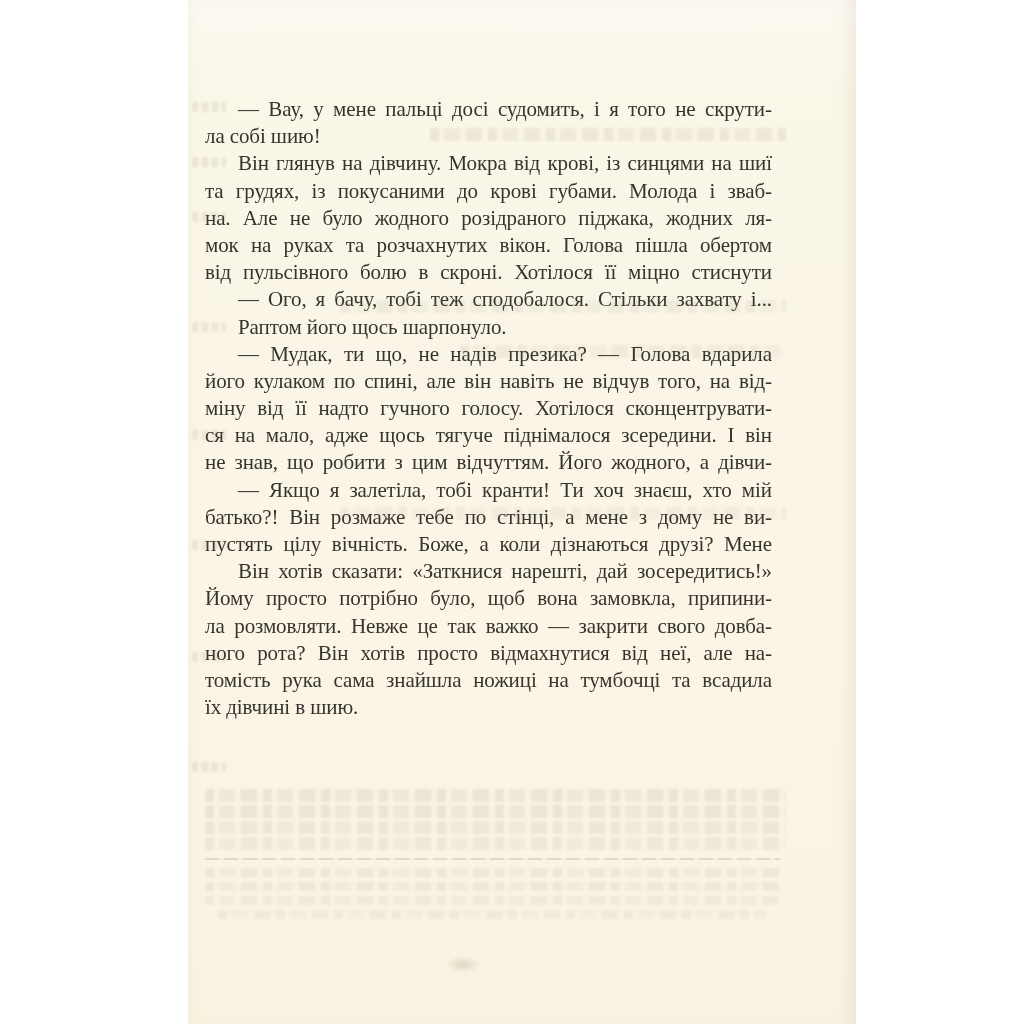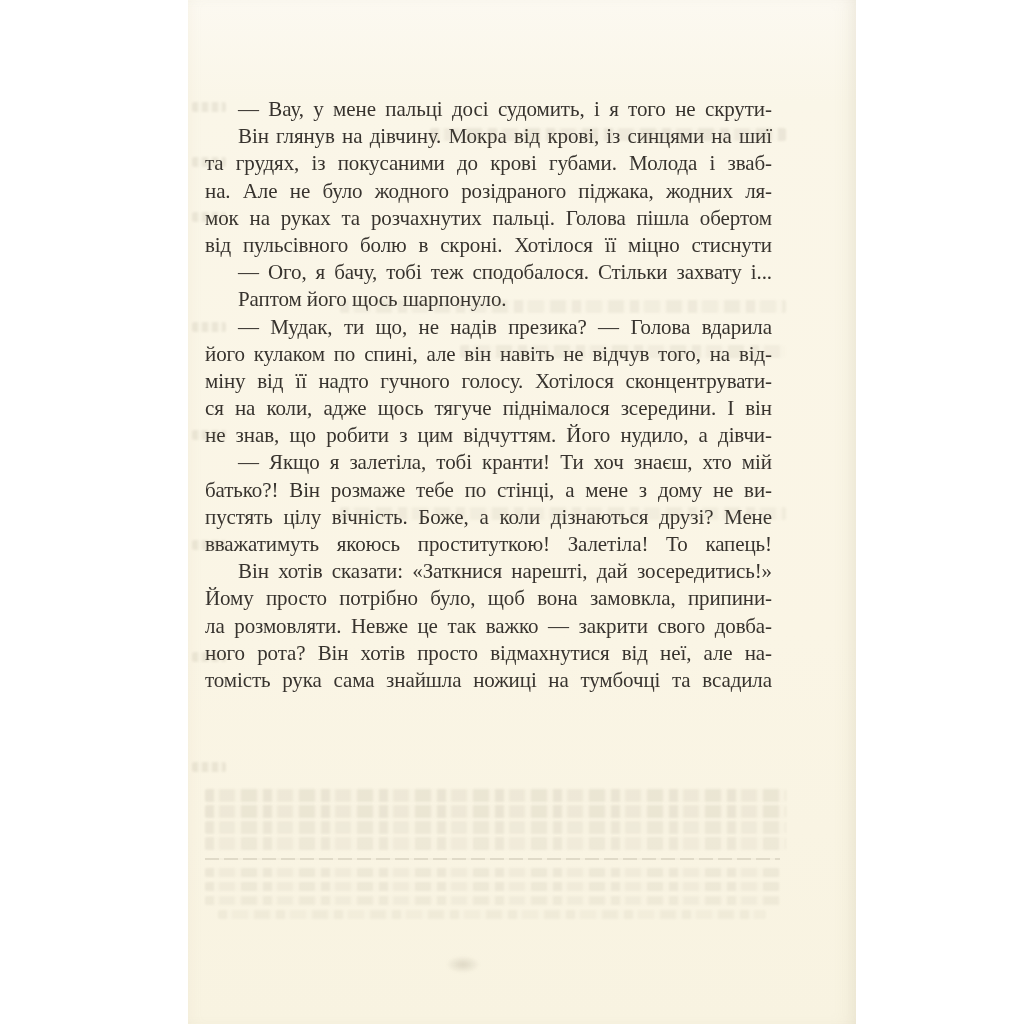--- a/index.html
+++ b/index.html
@@ -104,20 +104,21 @@
         <span>мене</span>
         <span>пальці</span>
         <span>досі</span>
         <span>судомить,</span>
         <span>і</span>
         <span>я</span>
         <span>того</span>
         <span>не</span>
         <span>скрути-</span>
       </div>
+      <div class="line">ла собі шию!</div>
       <div class="line j ind">
         <span>Він</span>
         <span>глянув</span>
         <span>на</span>
         <span>дівчину.</span>
         <span>Мокра</span>
         <span>від</span>
         <span>крові,</span>
         <span>із</span>
         <span>синцями</span>
@@ -146,21 +147,21 @@
         <span>піджака,</span>
         <span>жодних</span>
         <span>ля-</span>
       </div>
       <div class="line j">
         <span>мок</span>
         <span>на</span>
         <span>руках</span>
         <span>та</span>
         <span>розчахнутих</span>
-        <span>пальці.</span>
+        <span>вікон.</span>
         <span>Голова</span>
         <span>пішла</span>
         <span>обертом</span>
       </div>
       <div class="line j">
         <span>від</span>
         <span>пульсівного</span>
         <span>болю</span>
         <span>в</span>
         <span>скроні.</span>
@@ -214,39 +215,39 @@
         <span>її</span>
         <span>надто</span>
         <span>гучного</span>
         <span>голосу.</span>
         <span>Хотілося</span>
         <span>сконцентрувати-</span>
       </div>
       <div class="line j">
         <span>ся</span>
         <span>на</span>
-        <span>коли,</span>
+        <span>мало,</span>
         <span>адже</span>
         <span>щось</span>
         <span>тягуче</span>
         <span>піднімалося</span>
         <span>зсередини.</span>
         <span>І</span>
         <span>він</span>
       </div>
       <div class="line j">
         <span>не</span>
         <span>знав,</span>
         <span>що</span>
         <span>робити</span>
         <span>з</span>
         <span>цим</span>
         <span>відчуттям.</span>
         <span>Його</span>
-        <span>нудило,</span>
+        <span>жодного,</span>
         <span>а</span>
         <span>дівчи-</span>
       </div>
       <div class="line j ind">
         <span>—</span>
         <span>Якщо</span>
         <span>я</span>
         <span>залетіла,</span>
         <span>тобі</span>
         <span>кранти!</span>
@@ -274,28 +275,20 @@
         <span>пустять</span>
         <span>цілу</span>
         <span>вічність.</span>
         <span>Боже,</span>
         <span>а</span>
         <span>коли</span>
         <span>дізнаються</span>
         <span>друзі?</span>
         <span>Мене</span>
       </div>
-      <div class="line j">
-        <span>вважатимуть</span>
-        <span>якоюсь</span>
-        <span>проституткою!</span>
-        <span>Залетіла!</span>
-        <span>То</span>
-        <span>капець!</span>
-      </div>
       <div class="line j ind">
         <span>Він</span>
         <span>хотів</span>
         <span>сказати:</span>
         <span>«Заткнися</span>
         <span>нарешті,</span>
         <span>дай</span>
         <span>зосередитись!»</span>
       </div>
       <div class="line j">
@@ -336,20 +329,21 @@
         <span>томість</span>
         <span>рука</span>
         <span>сама</span>
         <span>знайшла</span>
         <span>ножиці</span>
         <span>на</span>
         <span>тумбочці</span>
         <span>та</span>
         <span>всадила</span>
       </div>
+      <div class="line">їх дівчині в шию.</div>
     </div>
 
   <div class="bleed" style="left:242px; top:128px; width:356px;"></div>
   <div class="bleed" style="left:152px; top:300px; width:446px; opacity:.55;"></div>
   <div class="bleed" style="left:272px; top:345px; width:326px; opacity:.6;"></div>
   <div class="bleed" style="left:152px; top:507px; width:446px; opacity:.5;"></div>
 
   <div class="bleed" style="left:17px;  top:789px; width:581px;"></div>
   <div class="bleed" style="left:17px;  top:805px; width:581px;"></div>
   <div class="bleed" style="left:17px;  top:821px; width:581px; opacity:.65;"></div>

